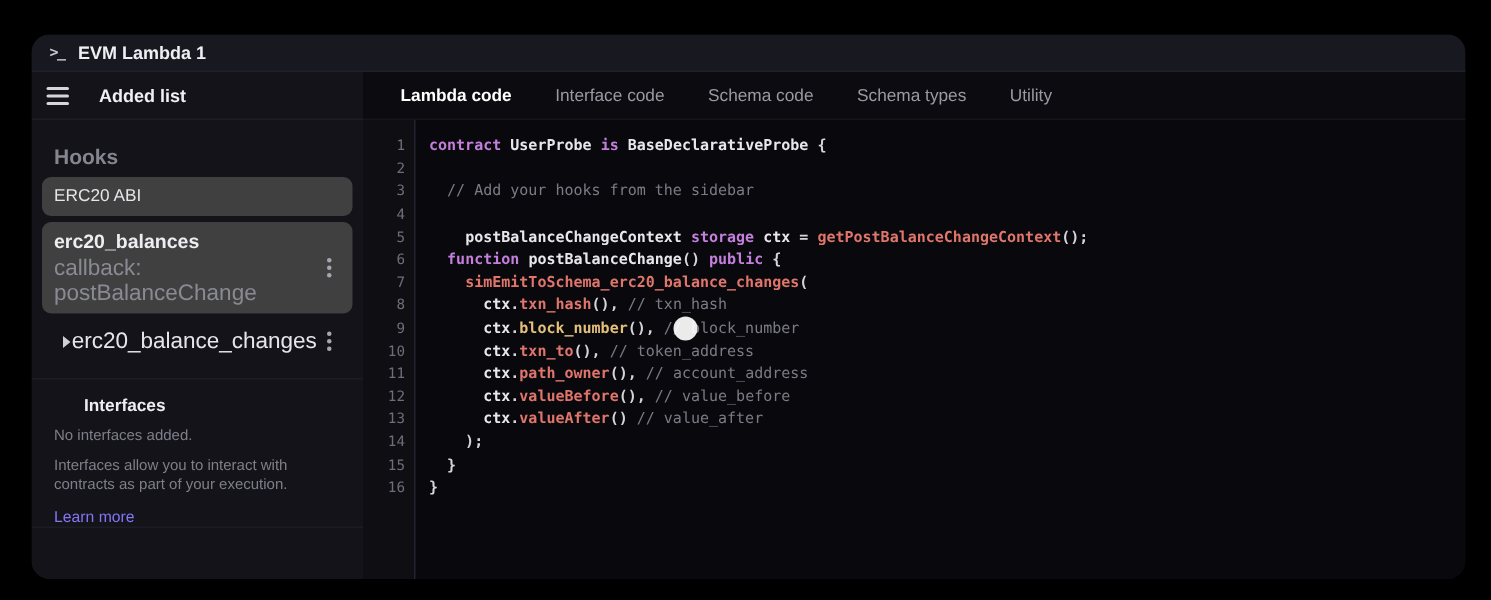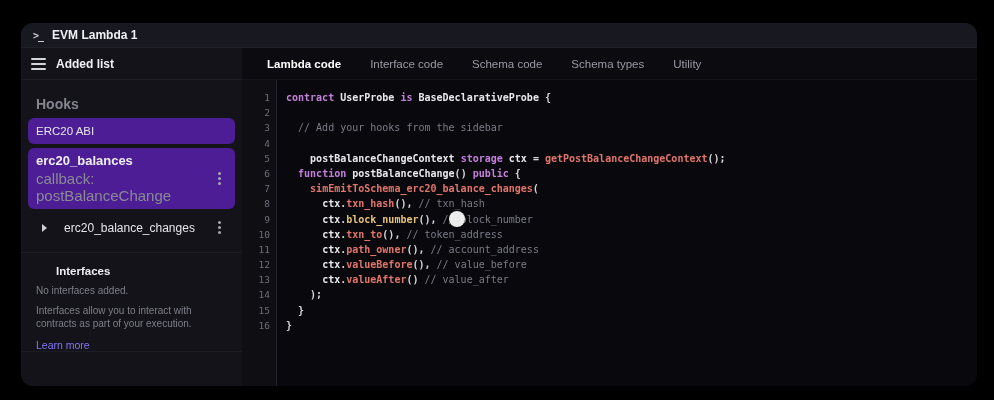--- a/index.html
+++ b/index.html
@@ -10,39 +10,39 @@
   
   .titlebar{height:24px;flex:0 0 24px;background:#181821;display:flex;align-items:center;
     padding-left:12px;gap:9px;border-bottom:1px solid #20202a;}
   .term-icon{font-family:"DejaVu Sans Mono", monospace;font-size:10px;font-weight:bold;
     color:#c9c9d3;letter-spacing:-1px;}
   .win-title{color:#f0f0f4;font-size:12px;font-weight:bold;}
   
   .body{flex:1;display:flex;min-height:0;}
   
   .sidebar{width:221px;flex:0 0 221px;background:#131319;display:flex;flex-direction:column;position:relative;}
-  .sidebar-header{height:31px;flex:0 0 31px;display:flex;align-items:center;gap:10px;
+  .sidebar-header{height:31px;flex:0 0 31px;display:flex;align-items:center;gap:20px;
     padding-left:10px;border-bottom:1px solid #1e1e27;}
   .hamburger{display:flex;flex-direction:column;gap:3px;width:15px;}
   .hamburger i{display:block;height:2px;background:#d5d5dc;border-radius:1px;}
   .sidebar-header-label{color:#f0f0f4;font-size:12px;font-weight:bold;}
   .sidebar-content{flex:1;padding:8px 0 0 0;position:relative;}
   .section-label{color:#85858f;font-size:14px;font-weight:600;margin:8px 0 6px 15px;}
-  .side-item{margin:4px 7px;padding:5px 8px;background:#4c1d95;border-radius:6px;
+  .side-item{margin:4px 7px;padding:5px 8px;background:#404040;border-radius:6px;
     display:flex;align-items:center;min-height:16px;}
   .side-item .label{color:#e6e6ea;font-size:11.5px;}
   .side-item.two-line{align-items:center;justify-content:space-between;padding:5px 8px;}
   .item-title{color:#eeeef2;font-size:13px;font-weight:bold;}
   .item-sub{color:#8a8a94;font-size:15px;margin-top:2px;}
   .kebab{display:flex;flex-direction:column;gap:2px;padding:2px 6px;cursor:pointer;}
   .kebab i{width:3px;height:3px;border-radius:50%;background:#a6a6b0;display:block;}
   .schema-row{display:flex;align-items:center;margin:2px 7px;padding:6px 8px;}
   .tri{width:0;height:0;border-left:5px solid #cfcfd8;border-top:4px solid transparent;
     border-bottom:4px solid transparent;margin-left:6px;}
-  .schema-label{flex:1;text-align:center;color:#e6e6ea;font-size:12px;}
+  .schema-label{flex:1;text-align:center;color:#e6e6ea;font-size:15px;}
   .side-divider{height:1px;background:#1c1c25;margin:10px 0 0 0;}
   .ifc-title{color:#eeeef2;font-size:11.5px;font-weight:bold;margin:12px 0 0 15px;padding-left:20px;}
   .ifc-empty{color:#7f7f8a;font-size:10px;margin:8px 15px 0 15px;}
   .ifc-desc{color:#7f7f8a;font-size:10px;line-height:13px;margin:8px 15px 0 15px;}
   .learn-more{display:inline-block;color:#8276f5;font-size:10.5px;margin:9px 0 0 15px;
     text-decoration:none;cursor:pointer;}
   .sidebar-bottom{position:absolute;left:0;right:0;bottom:34px;height:1px;background:#1c1c25;}
   
   .editor-pane{flex:1;display:flex;flex-direction:column;background:#0b0b10;min-width:0;}
   .tabbar{height:31px;flex:0 0 31px;display:flex;align-items:center;gap:17px;

